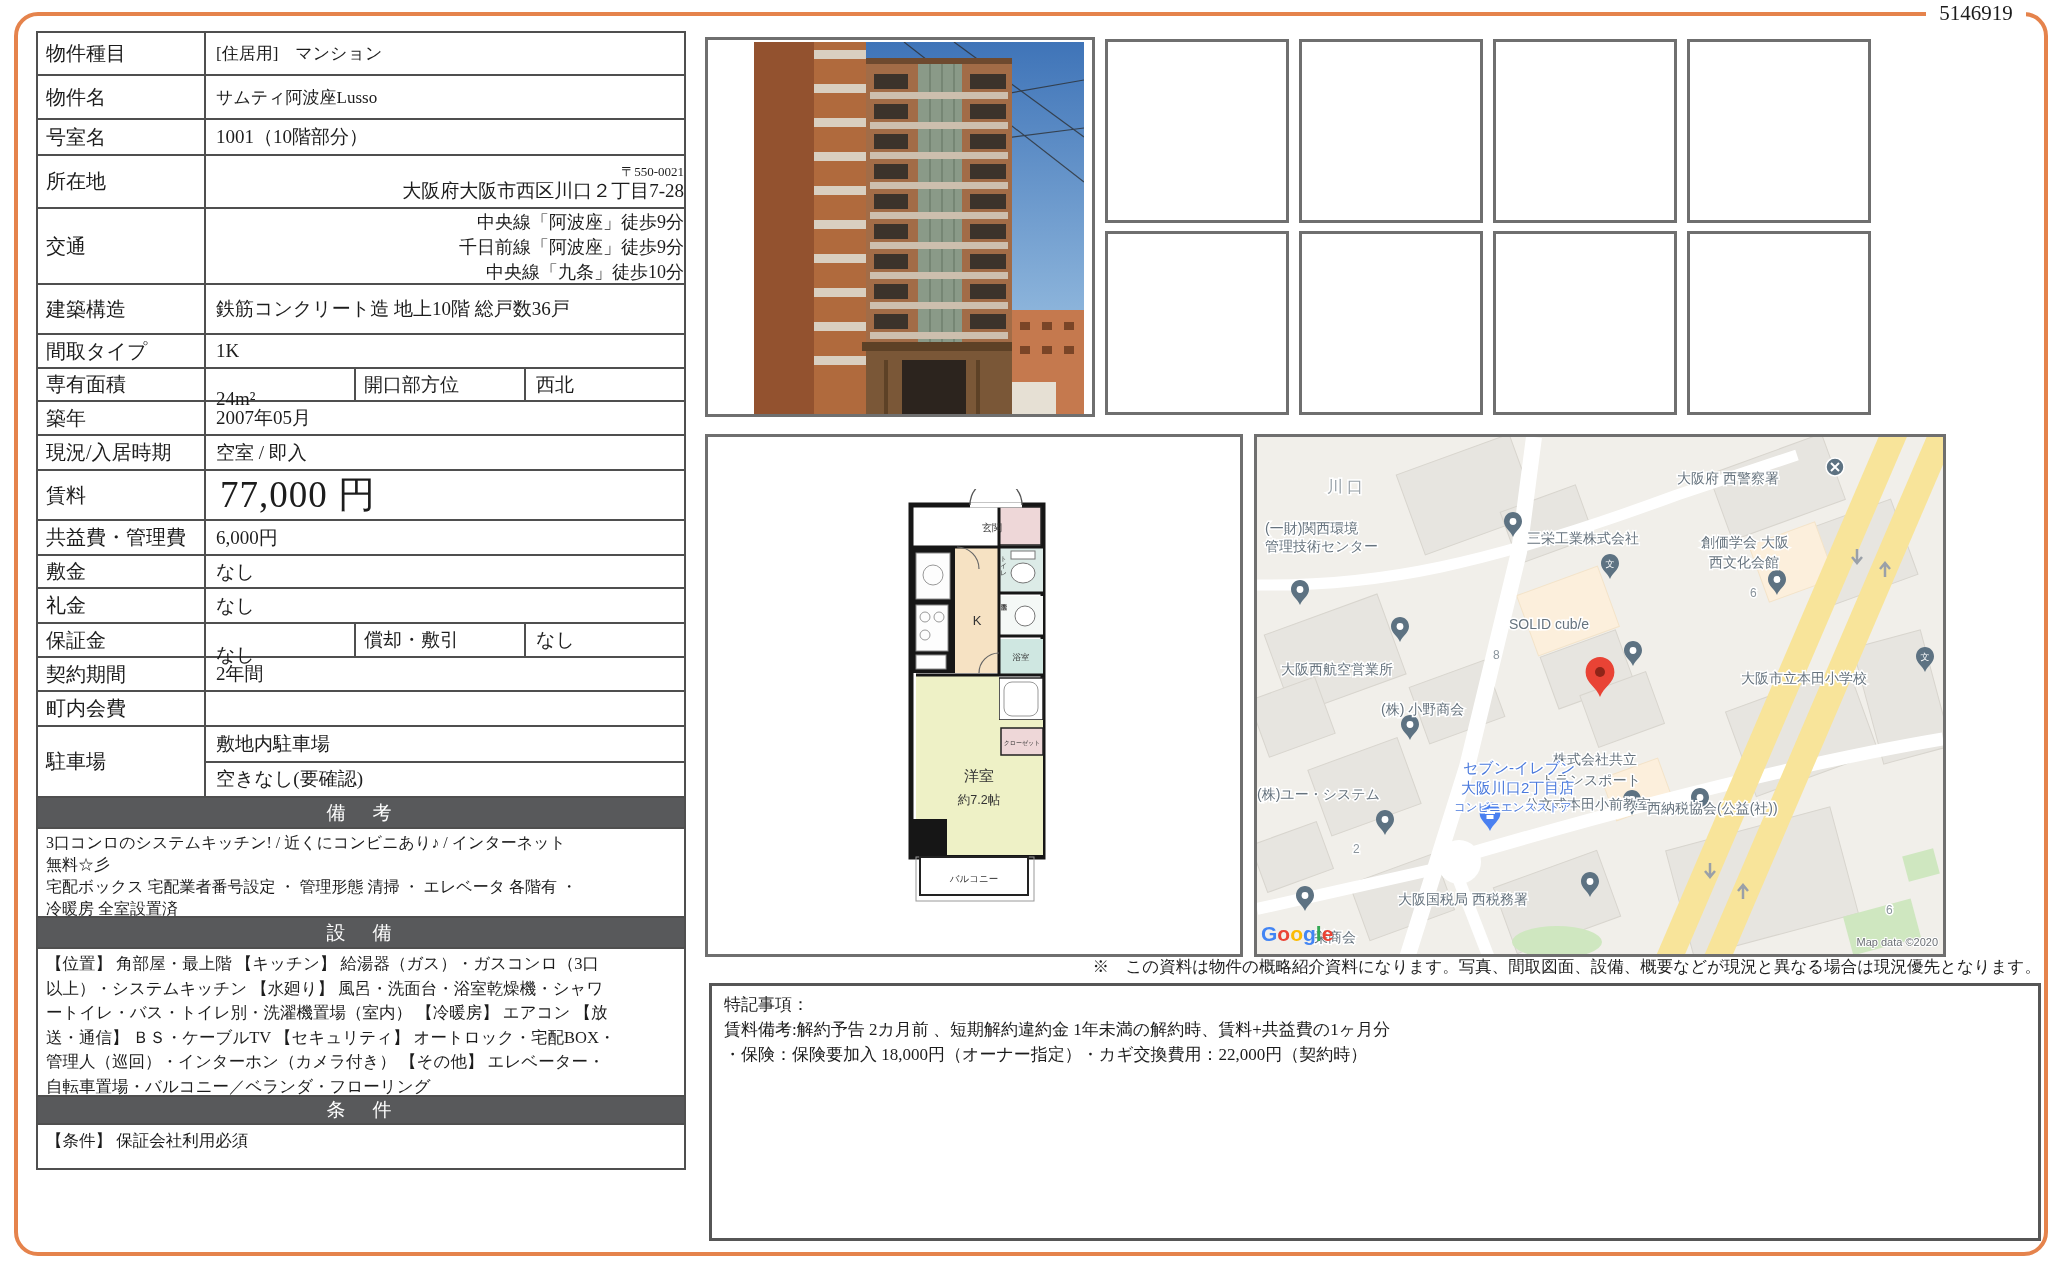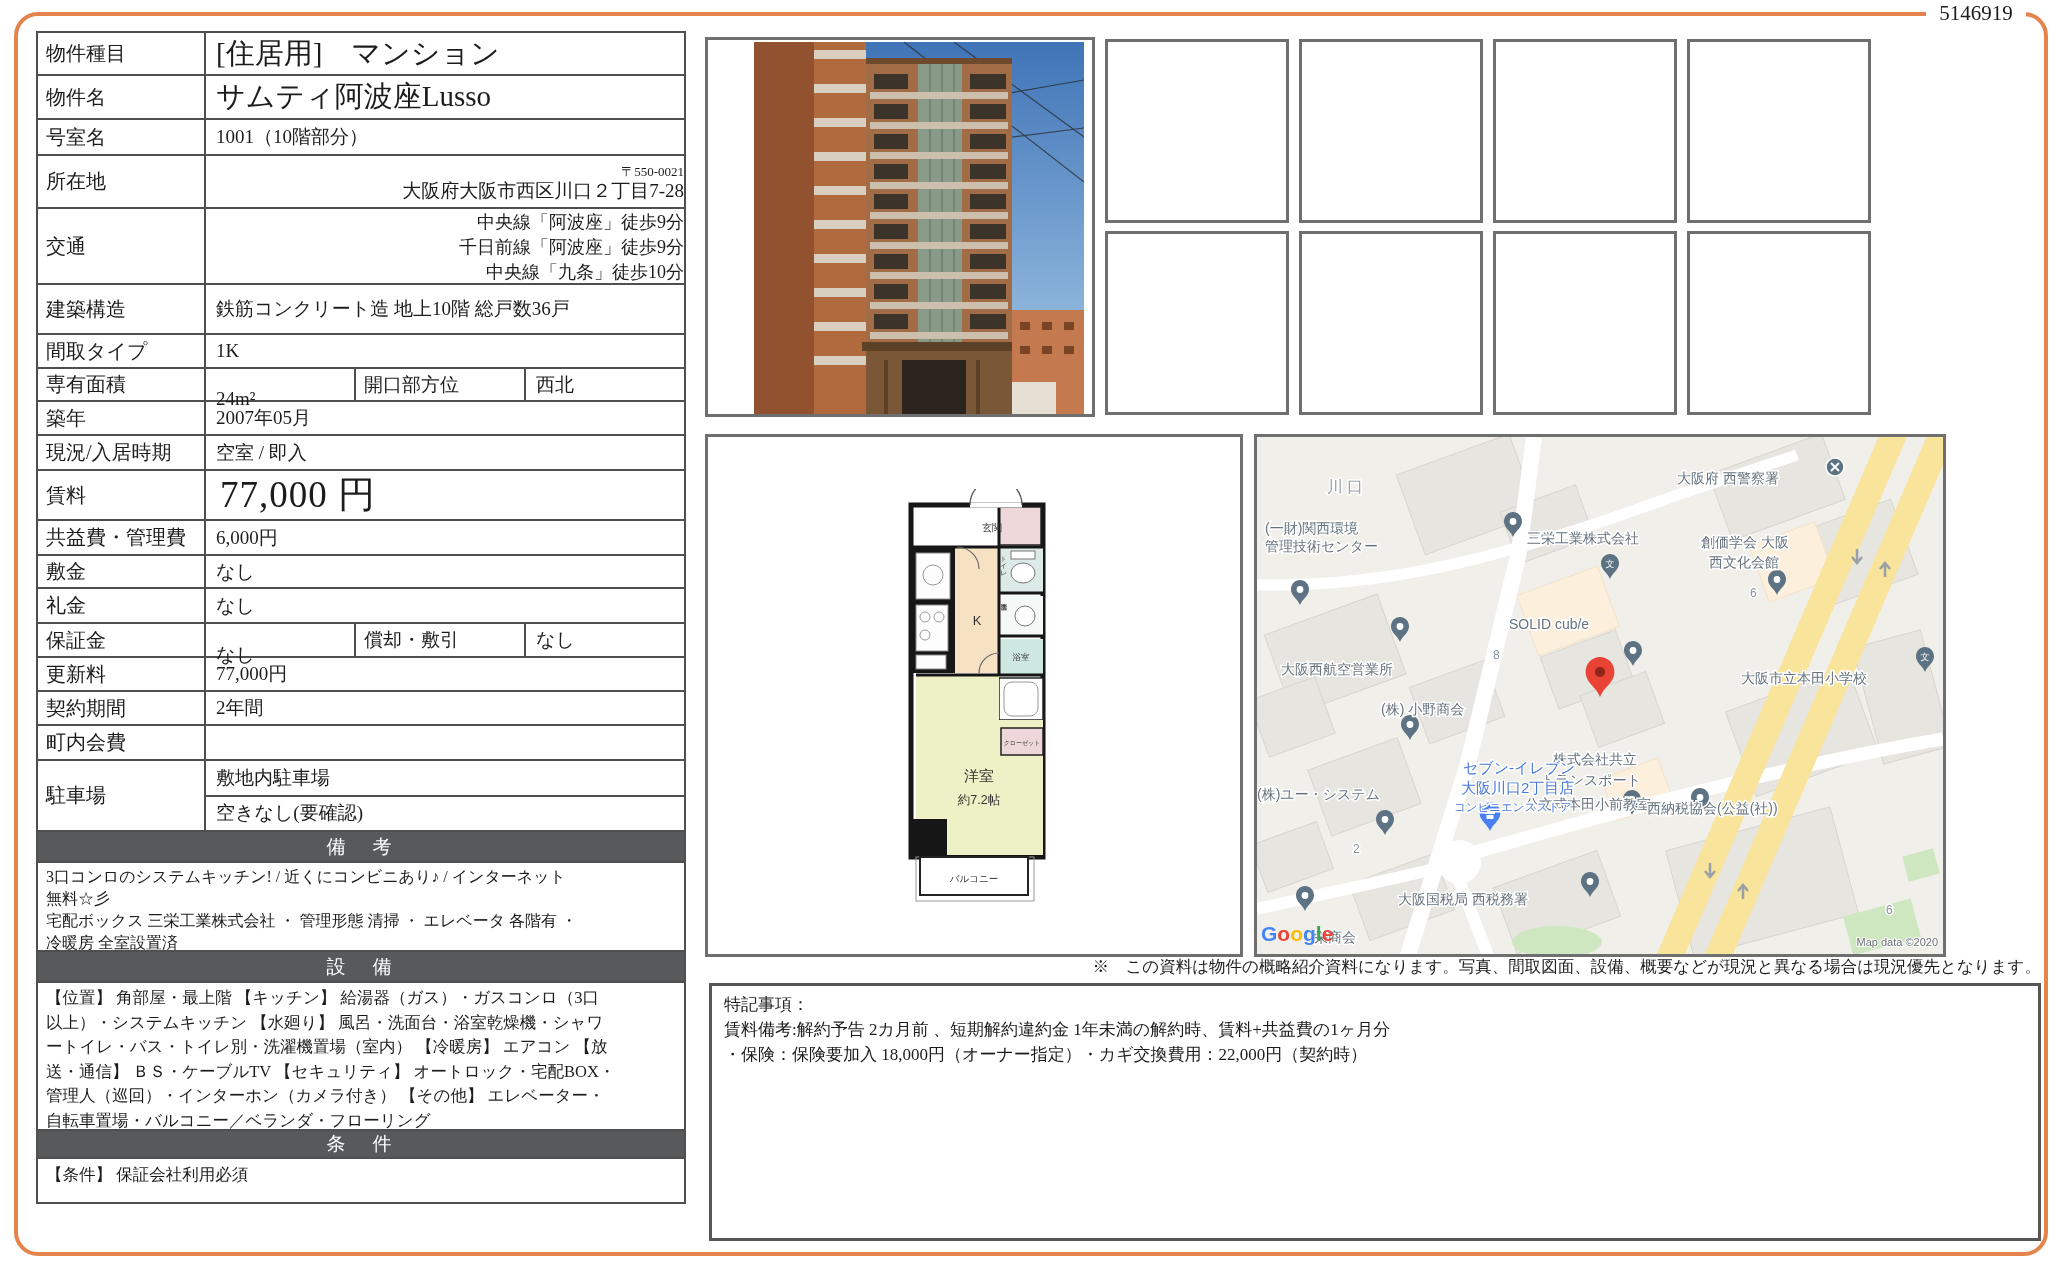--- a/index.html
+++ b/index.html
@@ -14,21 +14,21 @@
   .tbl{position:absolute;left:36px;top:31px;width:646px;border:2px solid #4f4f4f;background:#fff;}
   .tr{display:flex;border-bottom:2px solid #4f4f4f;box-sizing:border-box;align-items:stretch;}
   .tr:last-child{border-bottom:none;}
   .th{flex:0 0 168px;border-right:2px solid #4f4f4f;display:flex;align-items:center;
       padding-left:8px;font-size:20px;box-sizing:border-box;}
   .td{flex:1 1 auto;display:flex;align-items:center;padding-left:10px;font-size:19px;
       box-sizing:border-box;min-width:0;}
   .th2{flex:0 0 172px;border-left:2px solid #4f4f4f;border-right:2px solid #4f4f4f;
        display:flex;align-items:center;padding-left:8px;font-size:19px;box-sizing:border-box;}
   .td2{flex:0 0 148px;display:flex;align-items:center;padding-left:10px;font-size:19px;box-sizing:border-box;margin-top:29px;}
-  .big{font-size:29px;text-align:center;}
+  .big{font-size:17px;text-align:center;}
   .rent{font-size:37px;letter-spacing:1px;padding-left:14px;}
   .stack{flex-direction:column;align-items:flex-end;justify-content:center;padding-top:2px;}
   .zip{font-size:13px;line-height:15px;}
   .addr{font-size:19px;line-height:23px;}
   .tline{font-size:18px;line-height:25px;}
   .vsplit{flex:1 1 auto;display:flex;flex-direction:column;}
   .vsplit>.sub{flex:1;display:flex;align-items:center;padding-left:10px;font-size:19px;}
   .vsplit>.sub:first-child{border-bottom:2px solid #4f4f4f;}
   .hrow{background:#58595b;color:#fff;display:flex;align-items:center;justify-content:center;
         font-size:19px;border-bottom:2px solid #4f4f4f;letter-spacing:4px;}
@@ -132,44 +132,40 @@
       <div class="th">礼金</div>
       <div class="td">なし</div>
     </div>
     <div class="tr" style="height:34px">
       <div class="th">保証金</div>
       <div class="td2">なし</div>
       <div class="th2">償却・敷引</div>
       <div class="td">なし</div>
     </div>
     <div class="tr" style="height:34px">
-      <div class="th">更新料</div>
-      <div class="td">77,000円</div>
-    </div>
-    <div class="tr" style="height:34px">
       <div class="th">契約期間</div>
       <div class="td">2年間</div>
     </div>
     <div class="tr" style="height:35px">
       <div class="th">町内会費</div>
       <div class="td"></div>
     </div>
     <div class="tr" style="height:71px">
       <div class="th">駐車場</div>
       <div class="vsplit">
         <div class="sub">敷地内駐車場</div>
         <div class="sub">空きなし(要確認)</div>
       </div>
     </div>
     <div class="hrow" style="height:29px">備　考</div>
     <div style="height:89px;border-bottom:2px solid #4f4f4f;box-sizing:border-box">
       <span class="txtblock">
           <span style="display:block">3口コンロのシステムキッチン! / 近くにコンビニあり♪ / インターネット</span>
           <span style="display:block">無料☆彡</span>
-          <span style="display:block">宅配ボックス 三栄工業株式会社 ・ 管理形態 清掃 ・ エレベータ 各階有 ・</span>
+          <span style="display:block">宅配ボックス 宅配業者番号設定 ・ 管理形態 清掃 ・ エレベータ 各階有 ・</span>
           <span style="display:block">冷暖房 全室設置済</span>
         </span>
     </div>
     <div class="hrow" style="height:29px">設　備</div>
     <div style="height:148px;border-bottom:2px solid #4f4f4f;box-sizing:border-box">
       <span class="txtblock setsubi">
           <span style="display:block">【位置】 角部屋・最上階 【キッチン】 給湯器（ガス）・ガスコンロ（3口</span>
           <span style="display:block">以上）・システムキッチン 【水廻り】 風呂・洗面台・浴室乾燥機・シャワ</span>
           <span style="display:block">ートイレ・バス・トイレ別・洗濯機置場（室内） 【冷暖房】 エアコン 【放</span>
           <span style="display:block">送・通信】 ＢＳ・ケーブルTV 【セキュリティ】 オートロック・宅配BOX・</span>

